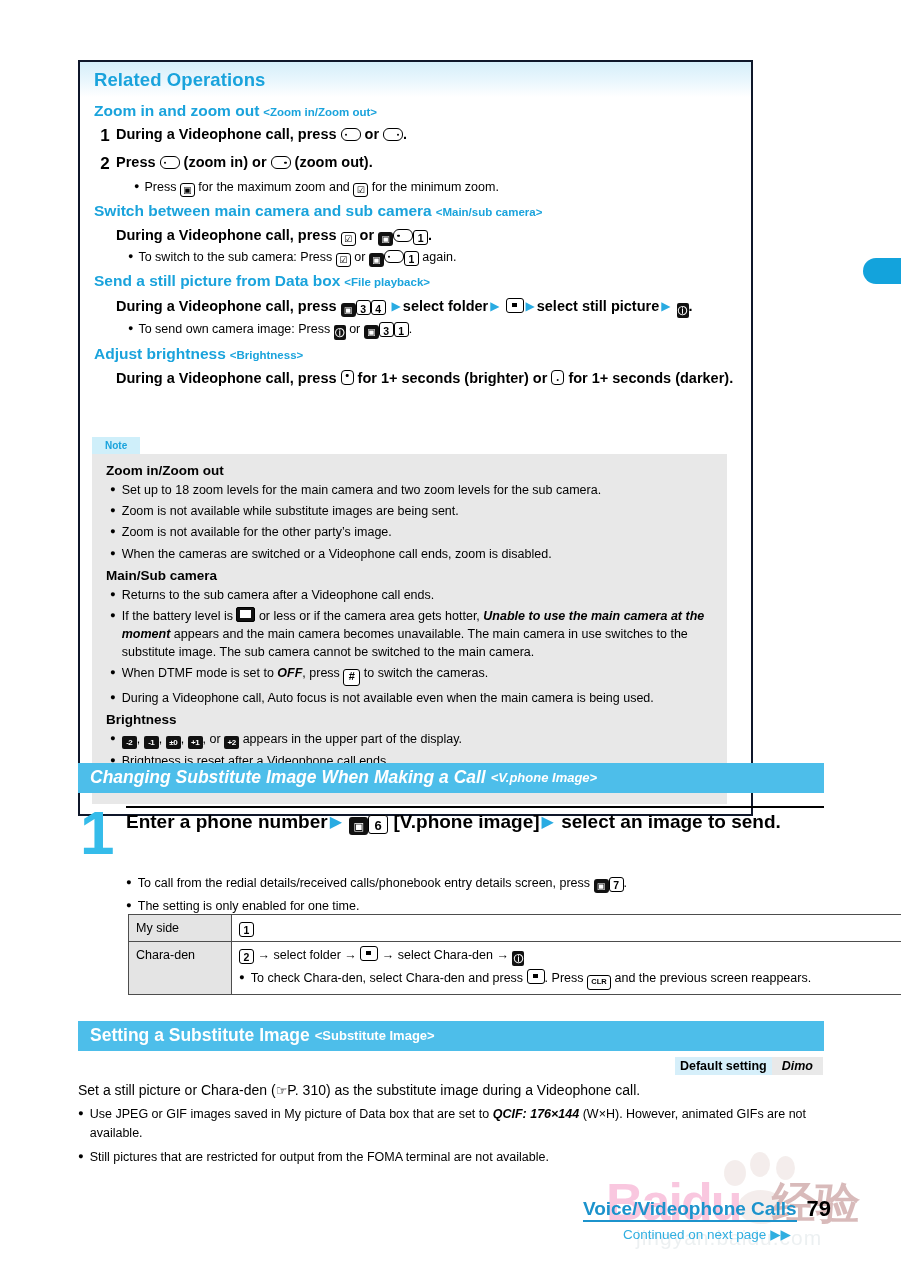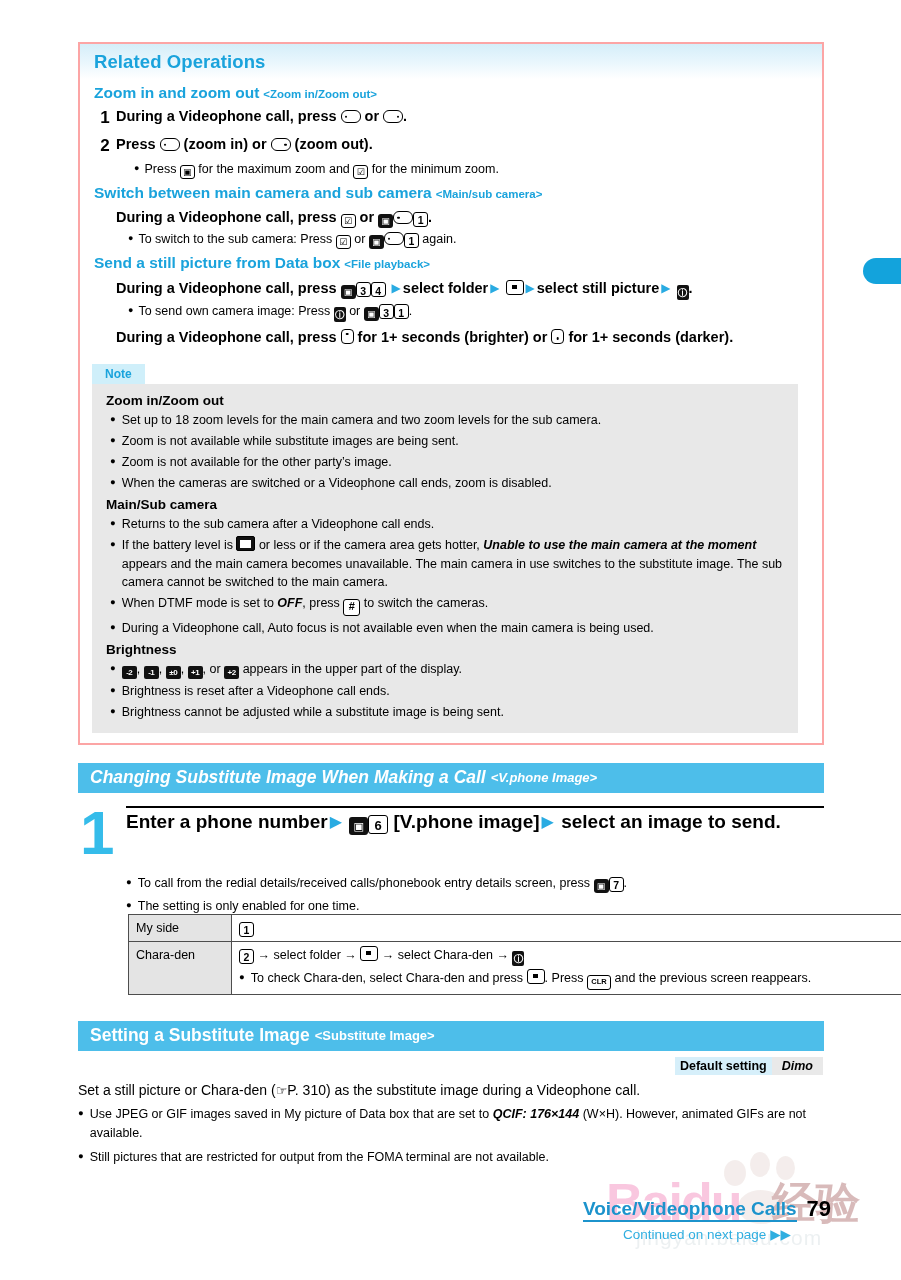--- a/index.html
+++ b/index.html
@@ -11,22 +11,22 @@
   .page{position:relative;width:901px;height:1280px;}
 
   
   .edge-tab{
     position:absolute;right:0;top:258px;width:38px;height:26px;
     background:#13A3DC;border-radius:13px 0 0 13px;
   }
 
   
   .rel-box{
-    position:absolute;left:78px;top:42px;width:746px;
-    border:2px solid #fca5a5;background:#fff;box-sizing:border-box;
+    position:absolute;left:78px;top:60px;width:675px;
+    border:2px solid #0f172a;background:#fff;box-sizing:border-box;
   }
   .rel-head{
     background:linear-gradient(180deg,#D5EEF9 0%,#EAF7FD 55%,#FFFFFF 100%);
     padding:7px 14px 6px 14px;
   }
   .rel-head-title{
     color:#1AA3DC;font-size:18.5px;font-weight:bold;letter-spacing:.1px;
   }
   .rel-body{padding:0 14px 10px 14px;}
 
@@ -112,22 +112,22 @@
   }
   .k-bri{
     width:15px;height:13px;background:#111;border-radius:2px;color:#fff;
     display:inline-block;vertical-align:-2px;font-size:8px;line-height:13px;
     text-align:center;font-weight:bold;letter-spacing:-.5px;
   }
   .arw{color:#29ABE2;font-size:12px;vertical-align:1px;margin:0 2px;font-weight:bold;}
 
   
   .note-badge{
-    display:inline-block;background:#CFEFFA;color:#1AA3DC;font-size:12px;font-weight:bold;
-    padding:3px 13px 3px 13px;margin-left:12px;
+    display:inline-block;background:#CFEFFA;color:#1AA3DC;font-size:10px;font-weight:bold;
+    padding:3px 13px 3px 13px;margin-left:12px;margin-top:32px;
   }
   .note-box{
     background:#E8E8E8;margin:0 24px 0 12px;padding:8px 14px 12px 14px;
   }
   .note-h{font-size:13.5px;font-weight:bold;margin:5px 0 3px 0;}
   .note-h.first{margin-top:1px;}
   .note-bul{
     font-size:12.5px;line-height:1.45;margin:3px 0 0 4px;display:flex;align-items:flex-start;
   }
   .note-bul .dot{font-size:9.5px;line-height:1.6;margin-right:6px;flex:none;}
@@ -282,20 +282,23 @@
       </div>
       <div class="sub-bul">
         <span class="dot">●</span>
         <span><span>To send own camera image: Press</span>
           <span class="k-info">ⓘ</span>
           <span>or</span>
           <span class="k-cam">▣</span><span class="k k-num">3</span><span class="k k-num">1</span><span>.</span>
         </span>
       </div>
 
+      <div class="op-head">
+        <span class="ttl">Adjust brightness</span><span class="tag">&lt;Brightness&gt;</span>
+      </div>
       <div class="op-line">
         <span>During a Videophone call, press</span>
         <span class="k k-tall up"><i></i></span>
         <span>for 1+ seconds (brighter) or</span>
         <span class="k k-tall dn"><i></i></span>
         <span>for 1+ seconds (darker).</span>
       </div>
     </div>
 
     <div style="margin-top:6px;">

